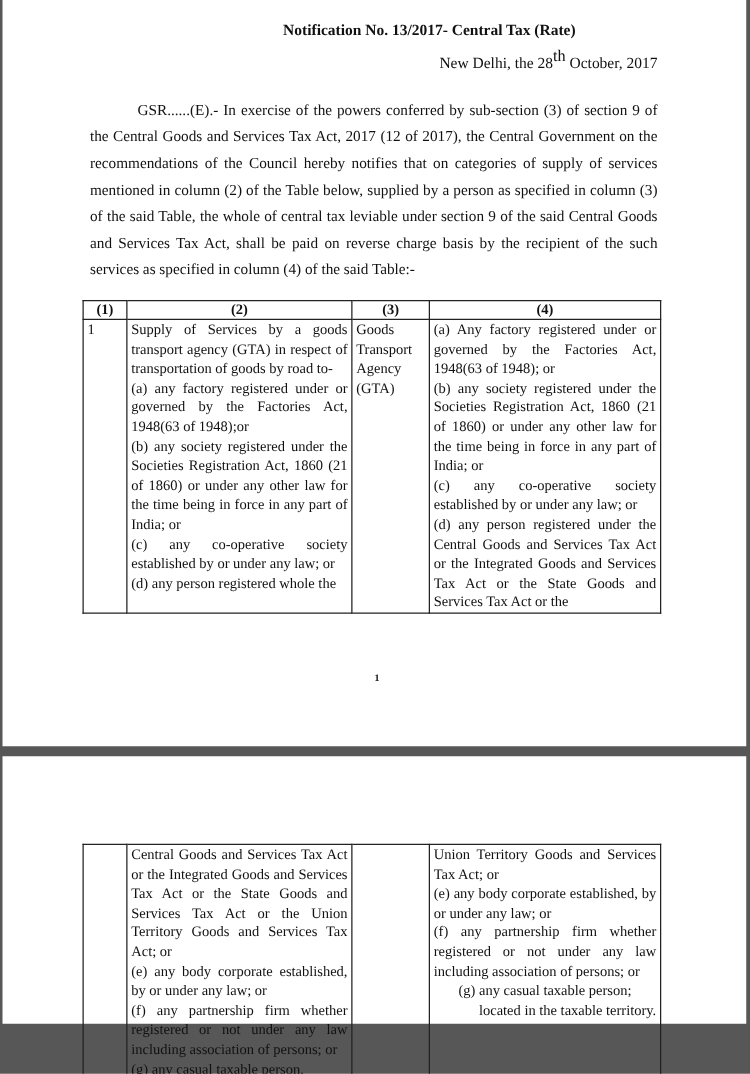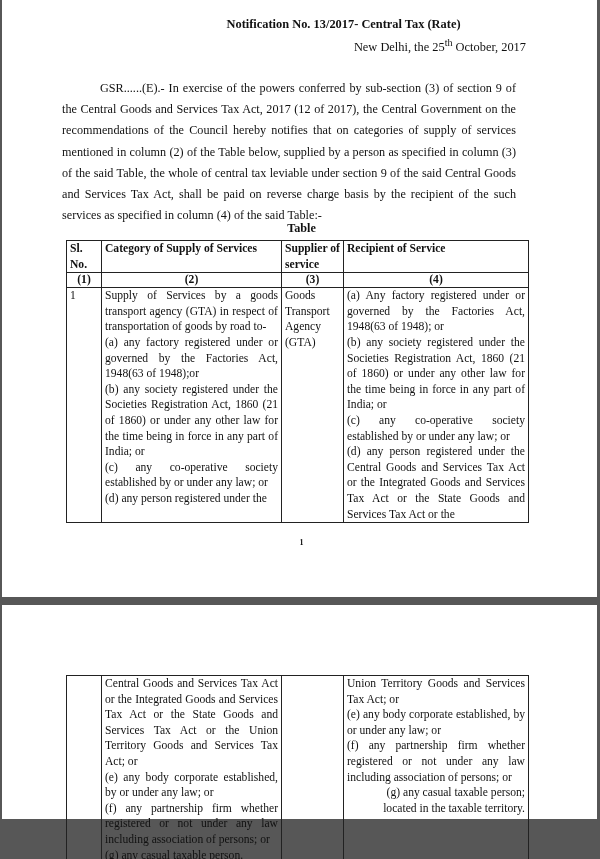--- a/index.html
+++ b/index.html
@@ -20,23 +20,23 @@
   .title {
     position: absolute; top: 17px; left: 5px; width: 595px;
     text-align: center; font-weight: bold; font-size: 12.4px;
     padding-left: 2px;
     margin-left: 37px;
   }
   .dateline {
     position: absolute; top: 37px; right: 71px;
     font-size: 12.4px;
   }
-  .dateline sup { font-size: 10px; vertical-align: 5px; }
+  .dateline sup { font-size: 13px; vertical-align: 5px; }
   .para {
-    position: absolute; top: 78px; left: 60px; width: 454px;
+    position: absolute; top: 78px; left: 70px; width: 454px;
     font-size: 12.2px; line-height: 21.2px;
     text-align: justify; text-indent: 38px;
     margin: 0;
   }
   .table-caption {
     position: absolute; top: 221px; left: 0; width: 595px;
     text-align: center; font-weight: bold; font-size: 12.2px;
     padding-left: 2px;
   }
 
@@ -65,52 +65,45 @@
     text-align: center; font-size: 8px; font-weight: bold;
     padding-left: 2px;
   }
   #table2 td { border-bottom: none; }
 </style>
 </head>
 <body>
 
 <div class="page" id="page1">
   <div class="title">Notification  No. 13/2017- Central Tax (Rate)</div>
-  <div class="dateline"><span>New Delhi, the 25</span><sup>th</sup><span> October, 2017</span></div>
+  <div class="dateline"><span>New Delhi, the 28</span><sup>th</sup><span> October, 2017</span></div>
   <p class="para">GSR......(E).- In exercise of the powers conferred by sub-section (3) of section 9  of the Central Goods and Services Tax Act, 2017 (12 of 2017), the Central Government on the recommendations of the Council hereby notifies that on categories of supply of services mentioned in column (2) of the Table below, supplied by a person as specified in column (3) of the said Table, the whole of central tax leviable  under section 9 of the said Central Goods and Services Tax Act, shall be paid on reverse charge basis by the  recipient of the such services as specified in column (4) of the said Table:-</p>
-  <div class="table-caption">Table</div>
 
   <table class="rcm" id="table1">
     <colgroup>
         <col class="c1">
         <col class="c2">
         <col class="c3">
         <col class="c4">
       </colgroup>
     <tbody>
-        <tr>
-      <th>Sl. No.</th>
-      <th>Category of Supply of Services</th>
-      <th>Supplier of service</th>
-      <th>Recipient of Service</th>
-    </tr>
     <tr class="colnums">
       <td>(1)</td>
       <td>(2)</td>
       <td>(3)</td>
       <td>(4)</td>
     </tr>
     <tr>
       <td>1</td>
       <td class="just">
         <span class="line">Supply of Services by a goods transport agency (GTA) in respect of transportation of goods by road to-</span>
         <span class="line">(a) any factory registered under or governed by the Factories Act, 1948(63 of 1948);or</span>
         <span class="line">(b) any society registered under the Societies Registration Act, 1860 (21 of 1860) or under any other law for the time being in force in any part of India; or</span>
         <span class="line">(c)  any  co-operative  society established by or under any law; or</span>
-        <span class="line">(d) any person registered under the</span>
+        <span class="line">(d) any person registered whole the</span>
       </td>
       <td>
         <span class="line">Goods</span>
         <span class="line">Transport</span>
         <span class="line">Agency</span>
         <span class="line">(GTA)</span>
       </td>
       <td class="just">
         <span class="line">(a) Any factory registered under or governed by the Factories Act, 1948(63 of 1948); or</span>
         <span class="line">(b) any society registered under the Societies Registration Act, 1860 (21 of 1860)  or under any other law for the time being in force in any part of India; or</span>
@@ -139,19 +132,19 @@
         <span class="line">Central Goods and Services Tax Act or the Integrated Goods and Services Tax Act or the State Goods and Services Tax Act or the Union Territory Goods and Services Tax Act; or</span>
         <span class="line">(e) any body corporate established, by or under any law; or</span>
         <span class="line">(f) any partnership firm whether registered or not under any law including association of persons; or</span>
         <span class="line">(g) any casual taxable person.</span>
       </td>
       <td></td>
       <td class="just">
         <span class="line">Union Territory Goods and Services Tax Act; or</span>
         <span class="line">(e) any body corporate established, by or under any law; or</span>
         <span class="line">(f) any partnership firm whether registered or not under any law including association of persons; or</span>
-        <span class="line" style="text-align:right;">(g) any casual taxable person;</span>
+        <span class="line" style="text-align:center;">(g) any casual taxable person;</span>
         <span class="line" style="margin-left:-3px;text-align:right;">located in the taxable territory.</span>
       </td>
     </tr>
   </tbody>
     </table>
 </div>
 
 </body></html>

